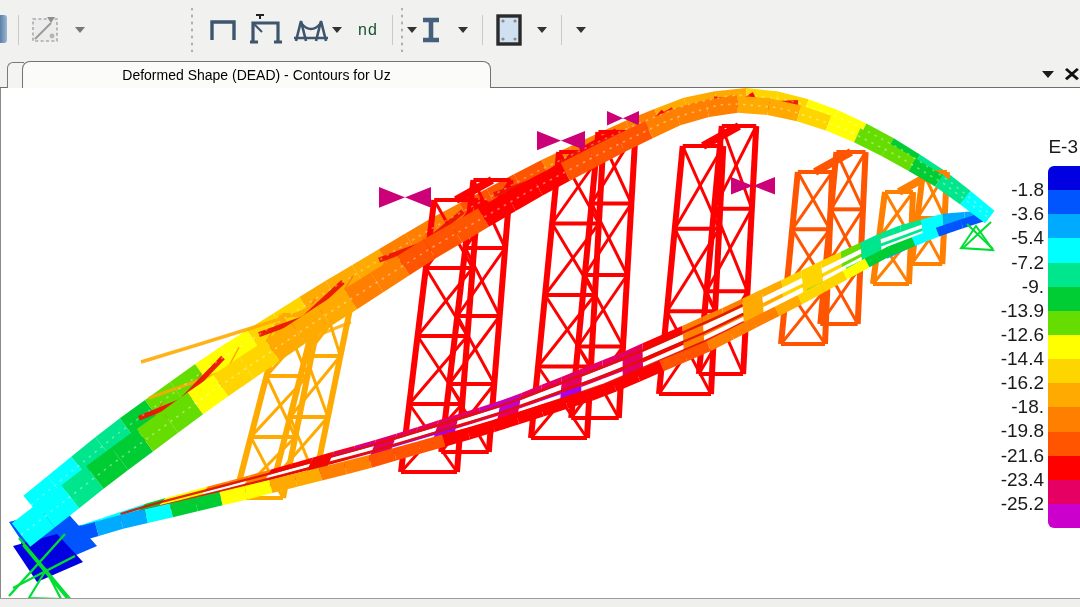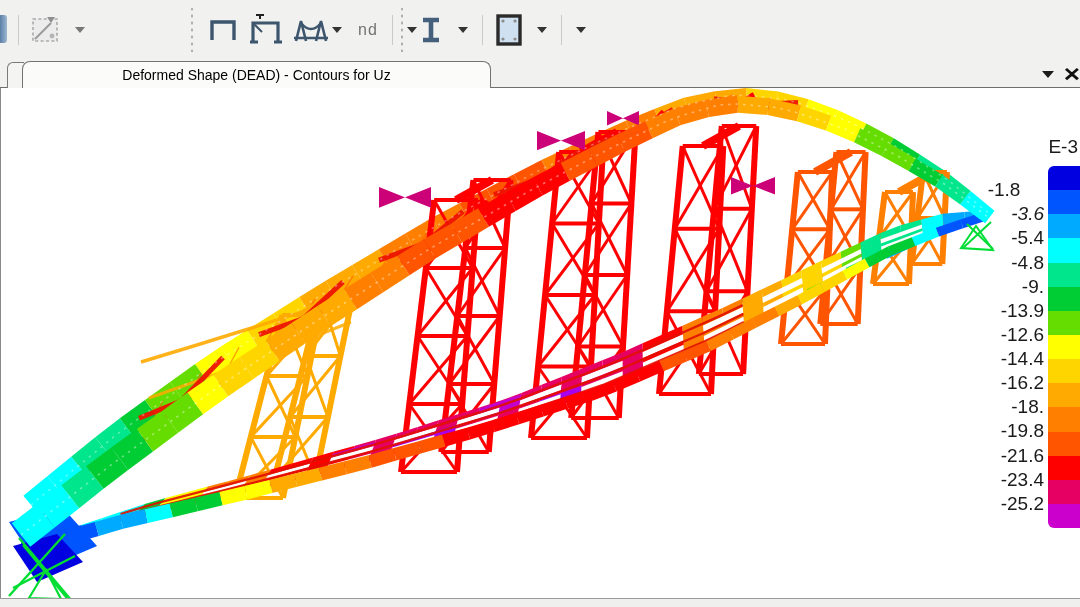--- a/index.html
+++ b/index.html
@@ -10,21 +10,21 @@
   .toolbar{position:absolute;left:0;top:0;width:1080px;height:60px;background:#f1f1f0;}
   .tb{position:absolute;top:0;height:60px;display:flex;align-items:center;}
   .vsep{width:1px;height:30px;background:#c9c9c9;margin:0 6px;}
   .caret{width:0;height:0;border-left:5px solid transparent;border-right:5px solid transparent;
          border-top:6px solid #333;margin:0 8px;}
   .caret.dis{border-top-color:#777;}
   .draghandle{width:8px;height:44px;margin:0 6px;
      background-image:radial-gradient(#9a9a9a 1.2px, transparent 1.3px);
      background-size:8px 7px;background-position:center;background-repeat:repeat-y;}
   .icon-btn{display:flex;align-items:center;justify-content:center;height:44px;padding:0 4px;}
-  .nd{color:#737373;font-size:16px;padding:0 8px;letter-spacing:1px;}
+  .nd{color:#14532d;font-size:16px;padding:0 8px;letter-spacing:1px;}
   .partial-icon{position:absolute;left:0;top:15px;width:7px;height:28px;
      background:linear-gradient(90deg,#5b7fa6,#9db8d2);border-radius:0 3px 3px 0;}
 
   
   .tabbar{position:absolute;left:0;top:60px;width:1080px;height:28px;background:#f1f1f0;
           border-bottom:1px solid #6e6e6e;box-sizing:border-box;}
   .tabstub{position:absolute;left:7px;top:2px;width:16px;height:26px;
            border-left:1px solid #7a7a7a;border-top:1px solid #7a7a7a;border-radius:6px 0 0 0;background:#f4f4f3;}
   .tab{position:absolute;left:22px;top:1px;height:27px;width:469px;background:#fbfbfa;
        border:1px solid #737373;border-bottom:none;border-radius:8px 8px 0 0;box-sizing:border-box;
@@ -554,24 +554,24 @@
       <div style="background: rgb(255, 255, 0);"></div>
       <div style="background: rgb(255, 213, 0);"></div>
       <div style="background: rgb(255, 170, 0);"></div>
       <div style="background: rgb(255, 127, 0);"></div>
       <div style="background: rgb(255, 85, 0);"></div>
       <div style="background: rgb(255, 0, 0);"></div>
       <div style="background: rgb(230, 0, 99);"></div>
       <div style="background: rgb(204, 0, 204);"></div>
     </div>
   <div id="legend-ticks">
-      <div class="legend-tick" style="top: 92.1333px; text-align: center;">-1.8</div>
-      <div class="legend-tick" style="top: 116.267px; font-style: italic;">-3.6</div>
+      <div class="legend-tick" style="top: 92.1333px;">-1.8</div>
+      <div class="legend-tick" style="top: 116.267px;">-3.6</div>
       <div class="legend-tick" style="top: 140.4px;">-5.4</div>
-      <div class="legend-tick" style="top: 164.533px;">-4.8</div>
+      <div class="legend-tick" style="top: 164.533px;">-7.2</div>
       <div class="legend-tick" style="top: 188.667px;">-9.</div>
       <div class="legend-tick" style="top: 212.8px;">-13.9</div>
       <div class="legend-tick" style="top: 236.933px;">-12.6</div>
       <div class="legend-tick" style="top: 261.067px;">-14.4</div>
       <div class="legend-tick" style="top: 285.2px;">-16.2</div>
       <div class="legend-tick" style="top: 309.333px;">-18.</div>
       <div class="legend-tick" style="top: 333.467px;">-19.8</div>
       <div class="legend-tick" style="top: 357.6px;">-21.6</div>
       <div class="legend-tick" style="top: 381.733px;">-23.4</div>
       <div class="legend-tick" style="top: 405.867px;">-25.2</div>

